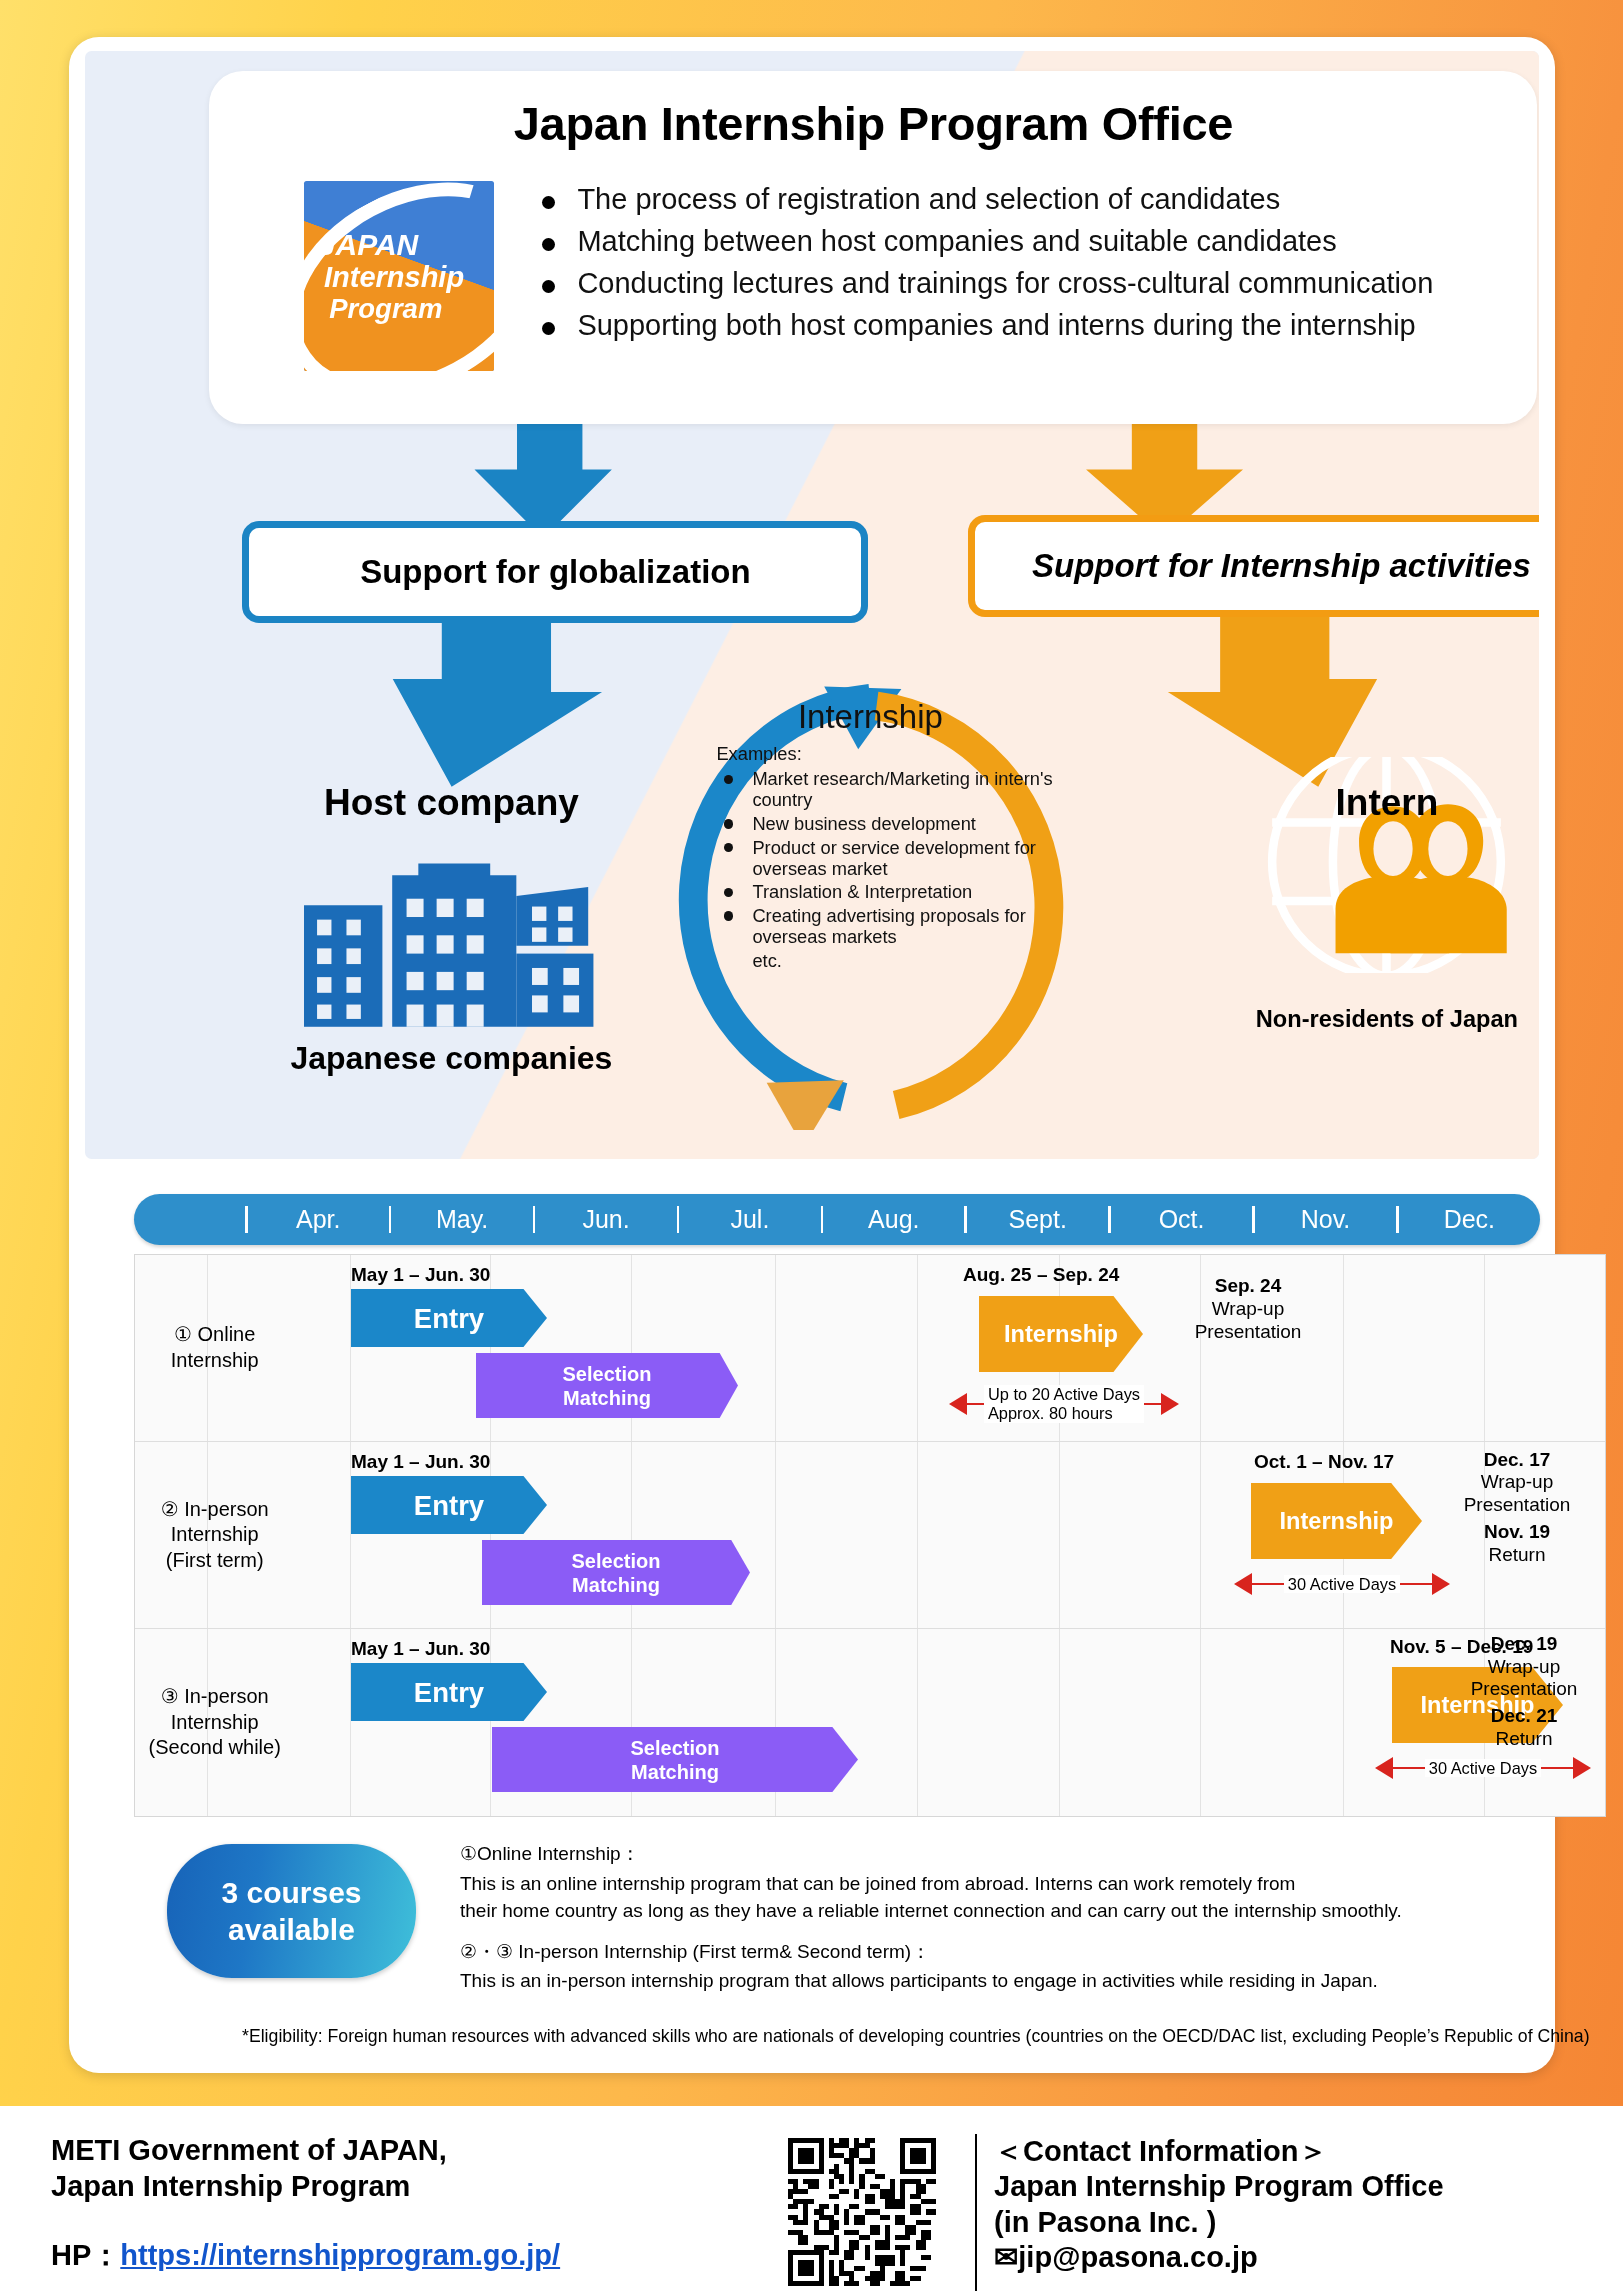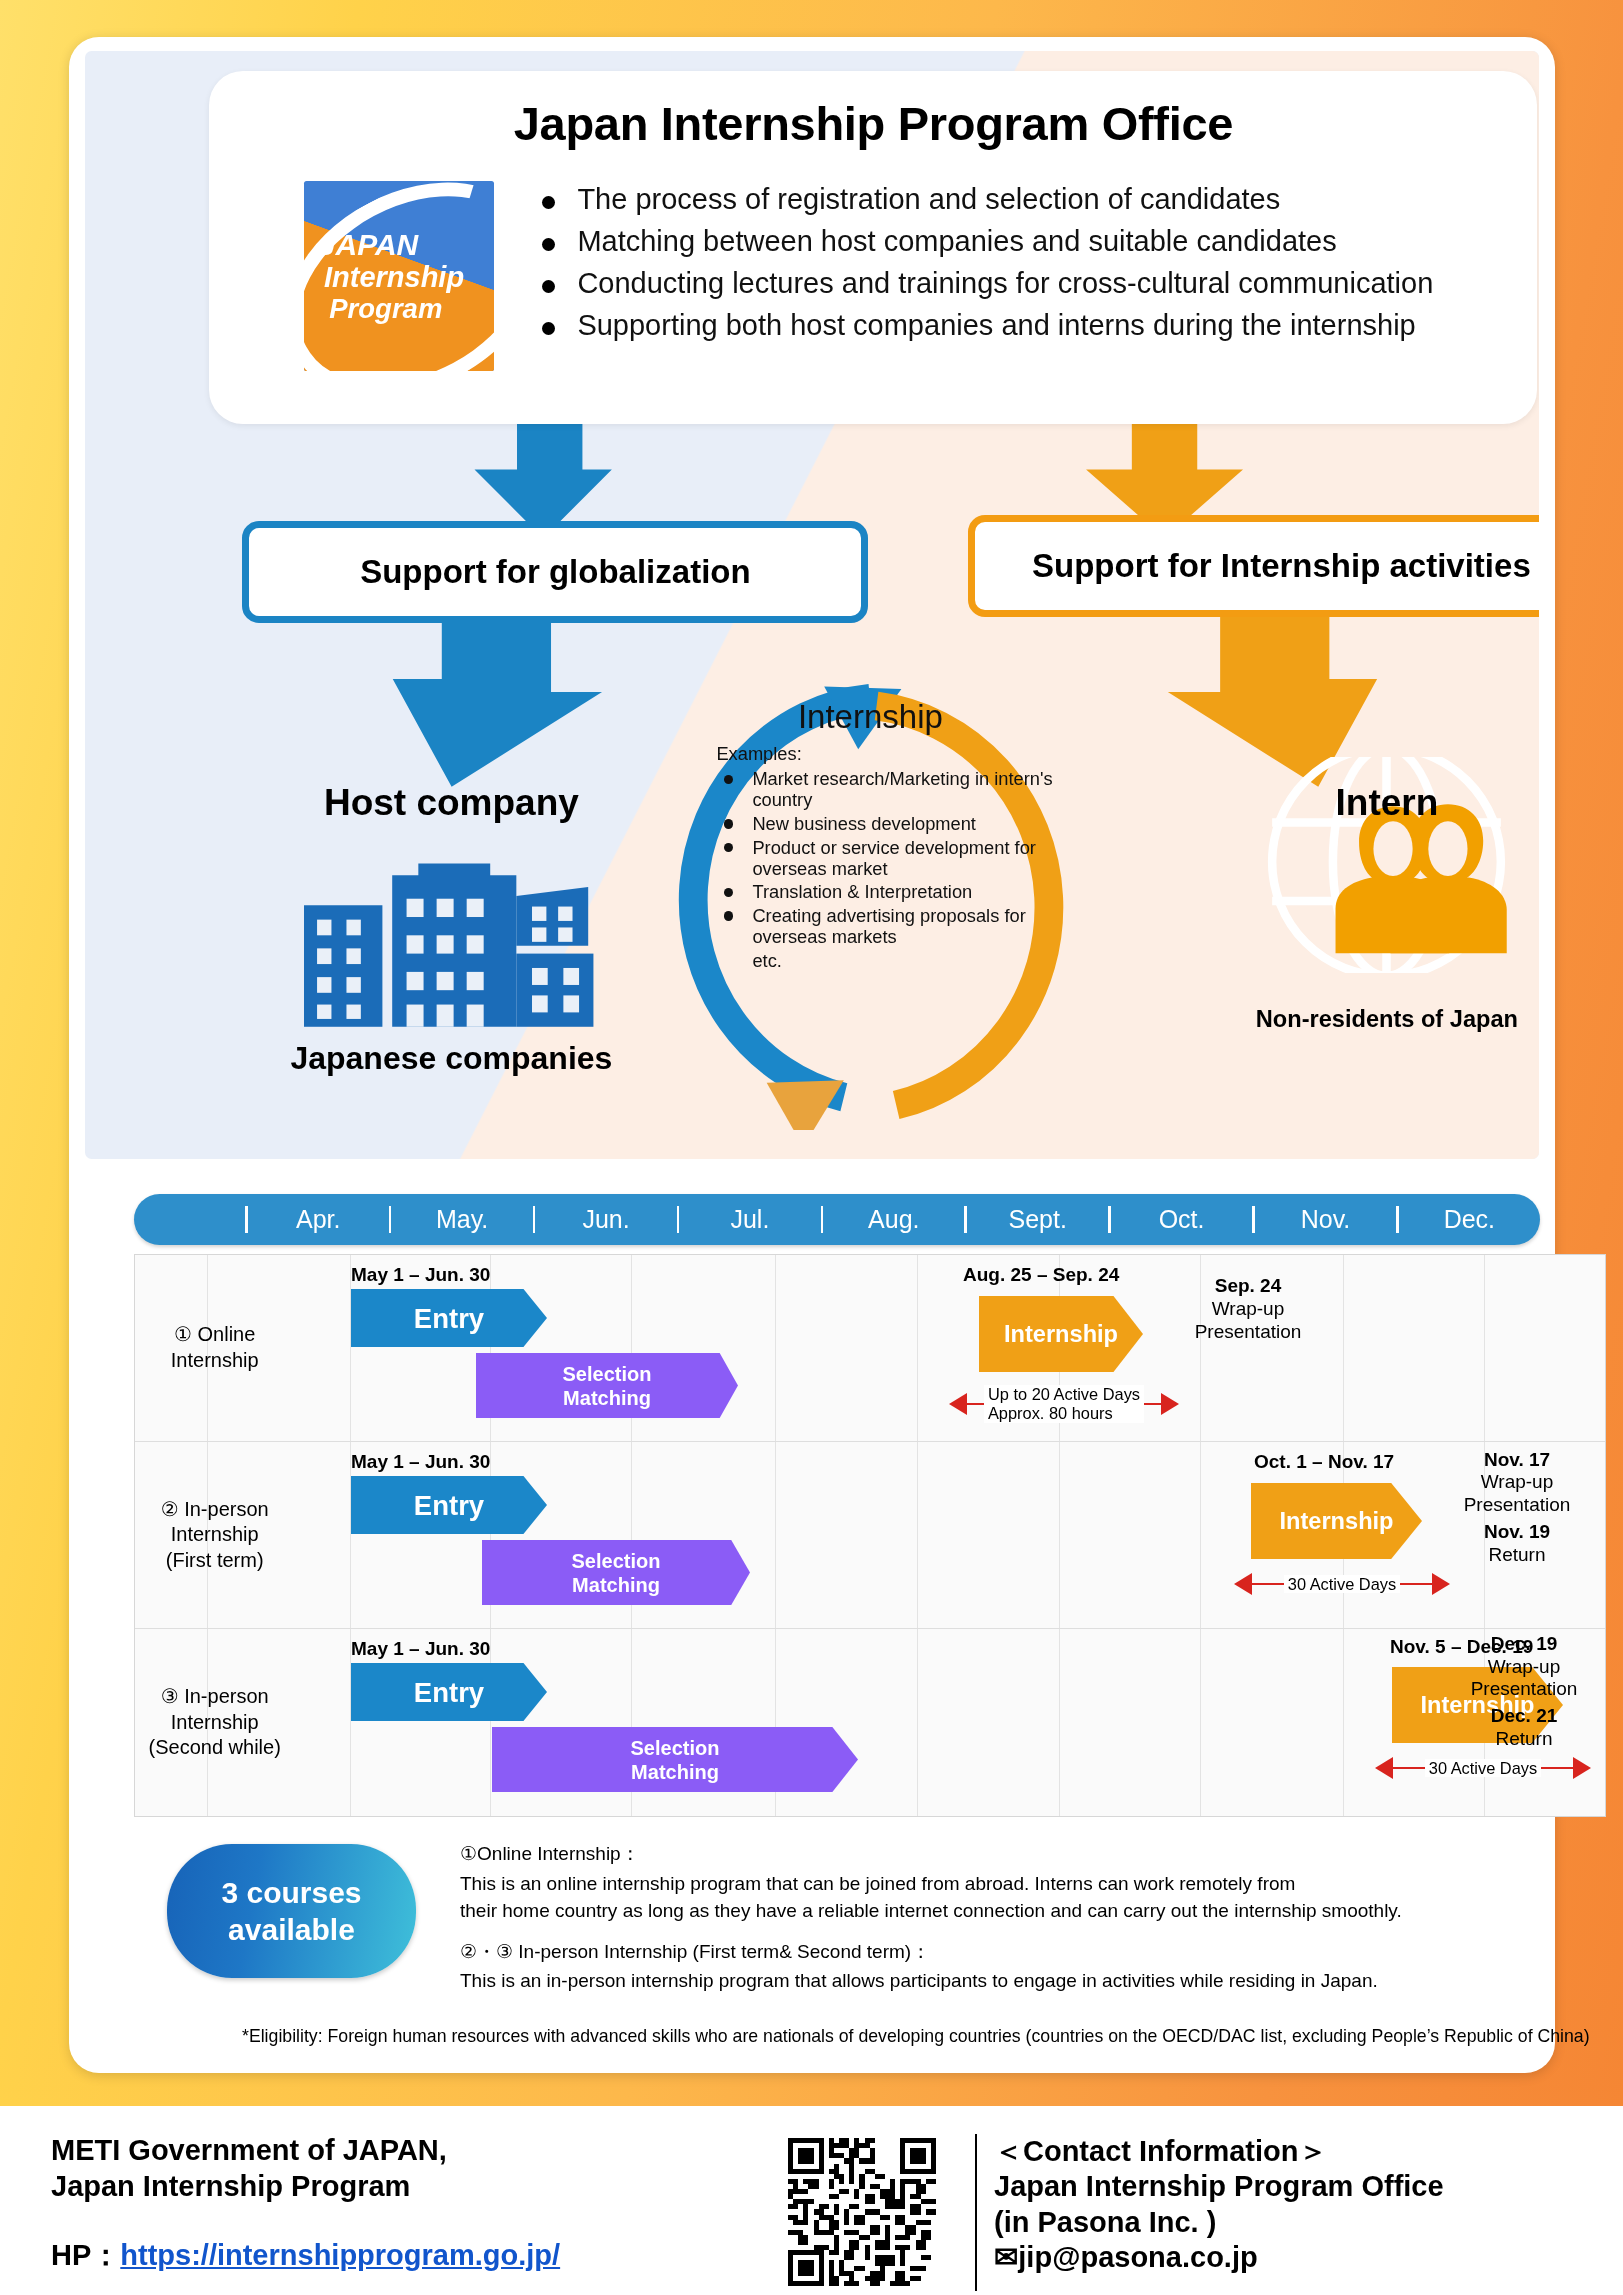--- a/index.html
+++ b/index.html
@@ -78,21 +78,21 @@
   #blue-callout{
     position:absolute;left:157px;top:470px;width:612px;height:88px;
     background:#fff;border:7.2px solid #1B84C4;border-radius:17px;
     display:flex;align-items:center;justify-content:center;
     font-size:33px;font-weight:bold;color:#000;
   }
   #orange-callout{
     position:absolute;left:883px;top:464px;width:612px;height:88px;
     background:#fff;border:7.2px solid #F39C12;border-radius:17px;
     display:flex;align-items:center;justify-content:center;
-    font-size:33px;font-weight:bold;color:#000;
+    font-size:33px;font-weight:bold;color:#000;font-style:italic;
   }
   
   #host{
     position:absolute;left:183px;top:731px;width:366px;text-align:center;
   }
   #host .h-title{font-size:37px;font-weight:bold;color:#000;}
   #host .h-sub{font-size:32px;font-weight:bold;color:#000;margin-top:7.9px;}
   #host .bldgs{height:196px;position:relative;margin-top:11.8px;}
   
   #intern{
@@ -429,21 +429,21 @@
 
         <div class="dur" style="left:1099px;top:131px;width:216px;">
           <div class="lh"></div>
             <div class="line"></div>
           <div class="txt">30 Active Days</div>
           <div class="line"></div>
             <div class="rh"></div>
         </div>
 
         <div class="notelabel" style="left:1297px;top:6.5px;width:170px">
-          <b>Nov. 17</b><br>
+          <b>Dec. 17</b><br>
           <span style="white-space:pre-line">Wrap-up
 Presentation</span>
         </div>
         <div class="notelabel" style="left:1297px;top:79px;width:170px">
           <b>Nov. 19</b><br>
           <span>Return</span>
         </div>
       </div>
 
       <div class="grow">

